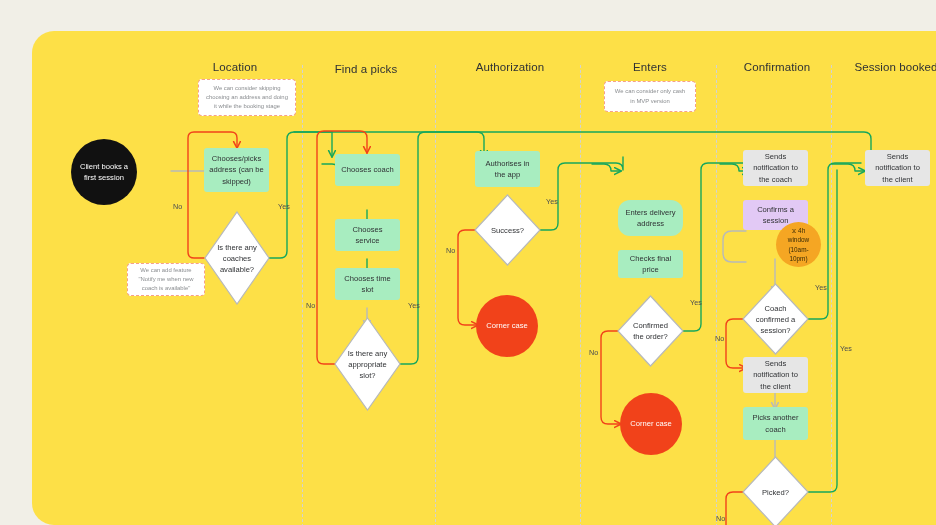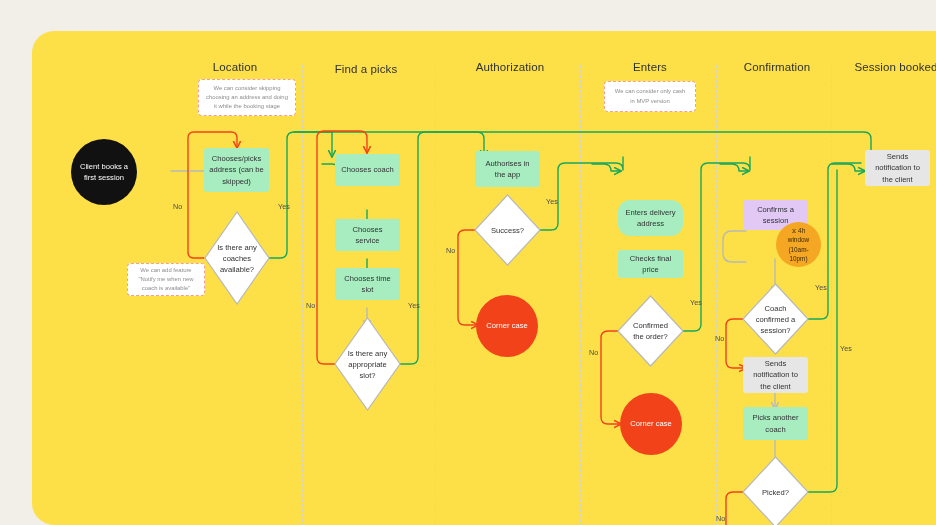--- a/index.html
+++ b/index.html
@@ -186,20 +186,21 @@
         <polygon points="33.5,1 66,36 33.5,71 1,36" fill="#ffffff" stroke="#b7b9bb" stroke-width="1.2"></polygon>
       </svg>
       <div class="dlabel">Confirmed the order?</div>
     </div>
 
     <div class="node corner-circle" style="left:588px;top:362px;width:62px;height:62px;">Corner case</div>
 
     <div class="edge-label" style="left:557px;top:317px;">No</div>
     <div class="edge-label" style="left:658px;top:267px;">Yes</div>
 
+    <div class="node note-grey" style="left:711px;top:119px;width:65px;height:36px;">Sends notification to the coach</div>
 
     <div class="node purple" style="left:711px;top:169px;width:65px;height:30px;">Confirms a session</div>
 
     <div class="node orange-circle" style="left:744px;top:191px;width:45px;height:45px;">⧖ 4h window (10am-10pm)</div>
 
     <div class="diamond" style="left:710px;top:252px;width:67px;height:72px;">
       <svg width="67" height="72" viewBox="0 0 67 72">
         <polygon points="33.5,1 66,36 33.5,71 1,36" fill="#ffffff" stroke="#b7b9bb" stroke-width="1.2"></polygon>
       </svg>
       <div class="dlabel">Coach confirmed a session?</div>

